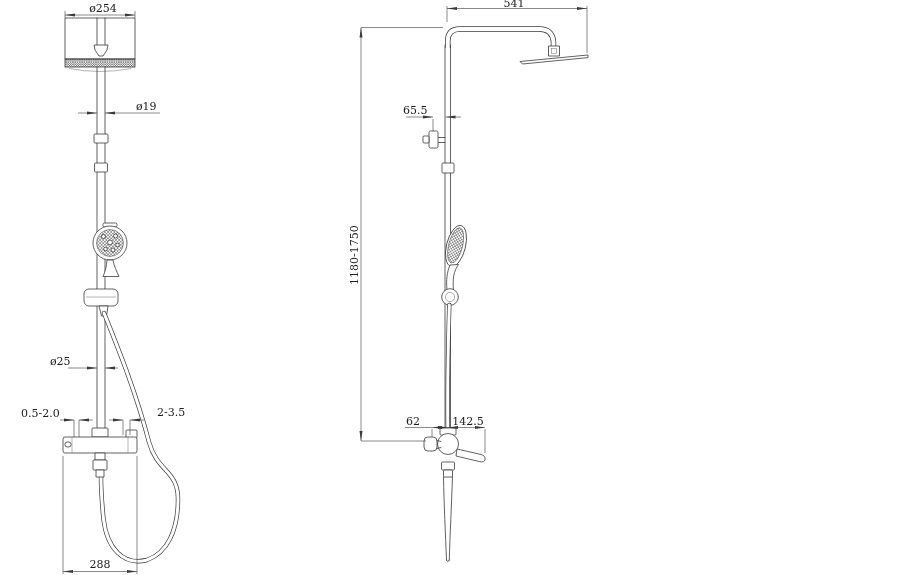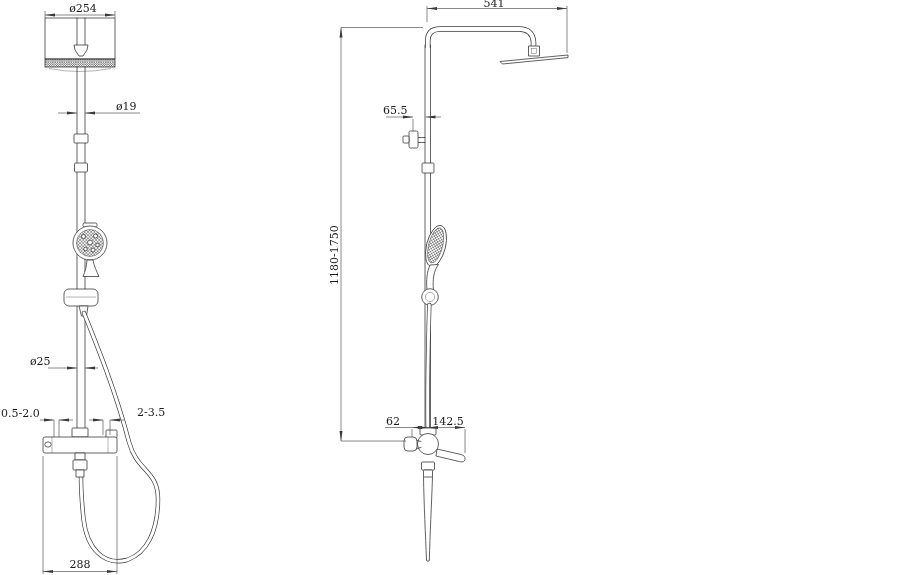--- a/index.html
+++ b/index.html
@@ -1,16 +1,16 @@
 <!DOCTYPE html>
 <html><head>
 <meta charset="utf-8">
 <style>
   html,body{margin:0;padding:0;background:#fff;}
-  .page{position:relative;width:724px;height:575px;background:#86efac;overflow:hidden;}
+  .page{position:relative;width:724px;height:575px;background:#86efac;overflow:hidden;margin-left:20px;}
   svg{display:block;}
   .ln{stroke:#3a3a3a;fill:none;stroke-width:.8;stroke-linejoin:round;stroke-linecap:round;}
   .wf{fill:#fff;stroke:#3a3a3a;stroke-width:.8;stroke-linejoin:round;}
   .thin{stroke:#555;stroke-width:.45;fill:none;}
   .dim{stroke:#4a4a4a;stroke-width:.65;fill:none;}
   .hose-o{stroke:#3a3a3a;stroke-width:4.4;fill:none;stroke-linecap:round;}
   .hose-i{stroke:#fff;stroke-width:3;fill:none;stroke-linecap:round;}
   .tube-o{stroke:#3a3a3a;stroke-width:5.5;fill:none;}
   .tube-i{stroke:#fff;stroke-width:4;fill:none;}
   .tube2-o{stroke:#3a3a3a;stroke-width:8;fill:none;}

